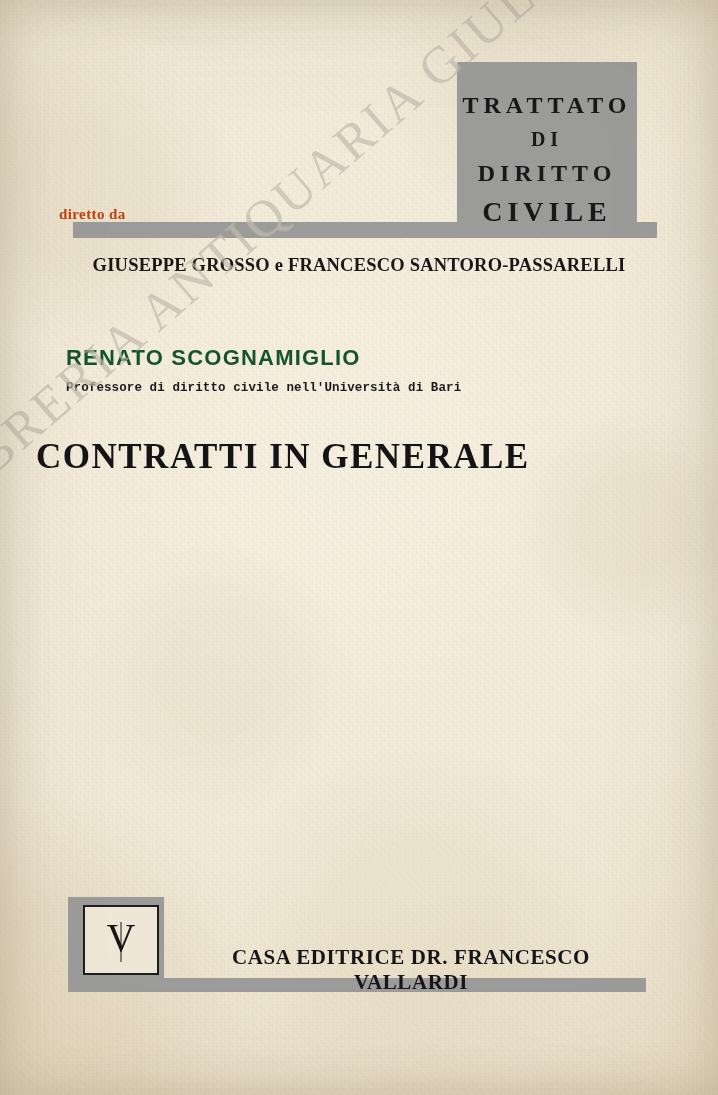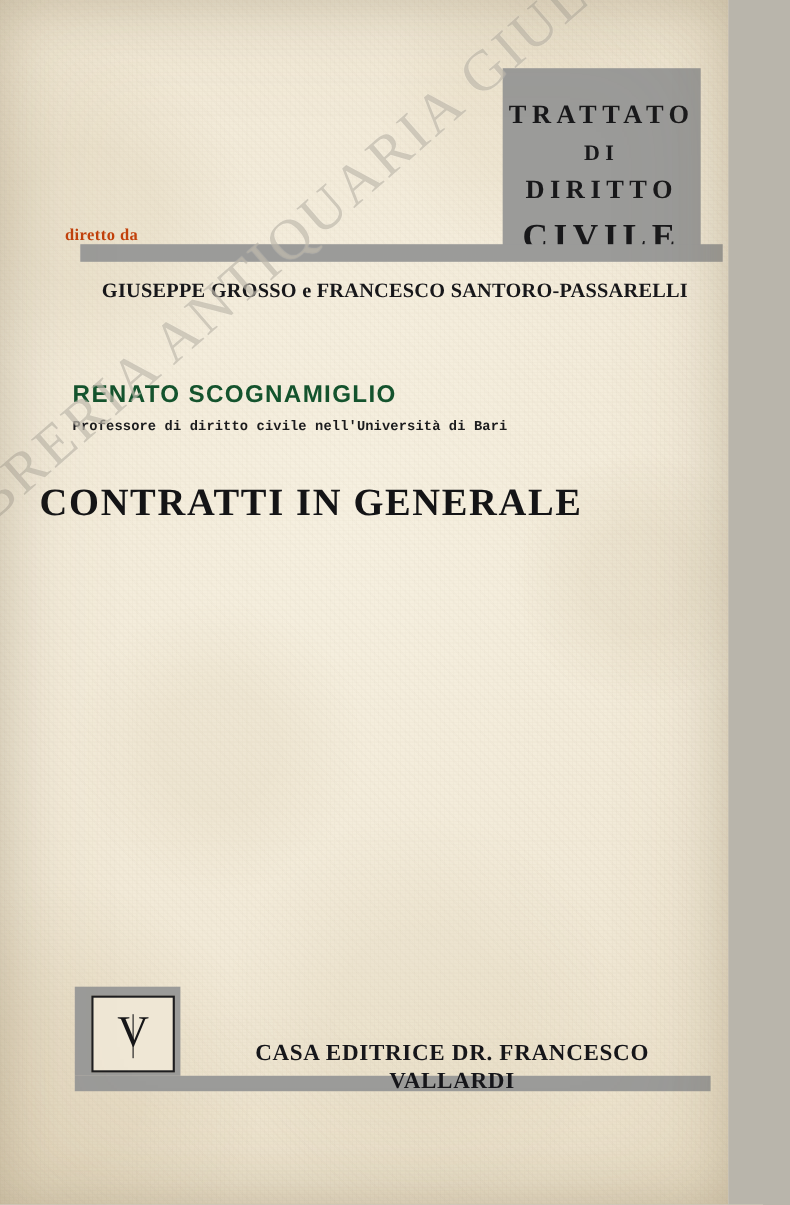--- a/index.html
+++ b/index.html
@@ -5,21 +5,21 @@
   html, body {
     margin: 0;
     padding: 0;
     background: #b9b5ab;
   }
   body {
     font-family: "Liberation Serif", serif;
   }
   .page {
     position: relative;
-    width: 662px;
+    width: 718px;
     height: 1095px;
     overflow: hidden;
     background: #efe6d2;
   }
   
   .paper-base {
     position: absolute;
     inset: 0;
     background:
       radial-gradient(ellipse 120% 85% at 48% 42%, #f6f0e0 0%, #f2ead8 45%, #e9dec6 78%, #ddd0b6 100%);
@@ -65,21 +65,21 @@
   .series-block .series-line {
     text-align: center;
     color: #18181a;
     font-family: "Liberation Serif", serif;
     font-weight: bold;
     letter-spacing: 5px;
   }
   .series-line.l1 { font-size: 24px; margin-top: 30px; }
   .series-line.l2 { font-size: 20px; margin-top: 9px; }
   .series-line.l3 { font-size: 24px; margin-top: 9px; }
-  .series-line.l4 { font-size: 32px; margin-top: 9px; }
+  .series-line.l4 { font-size: 28px; margin-top: 9px; }
 
   .grey-bar {
     position: absolute;
     left: 73px;
     top: 222px;
     width: 584px;
     height: 16px;
     background: #9b9b99;
   }
   .directed-by {

